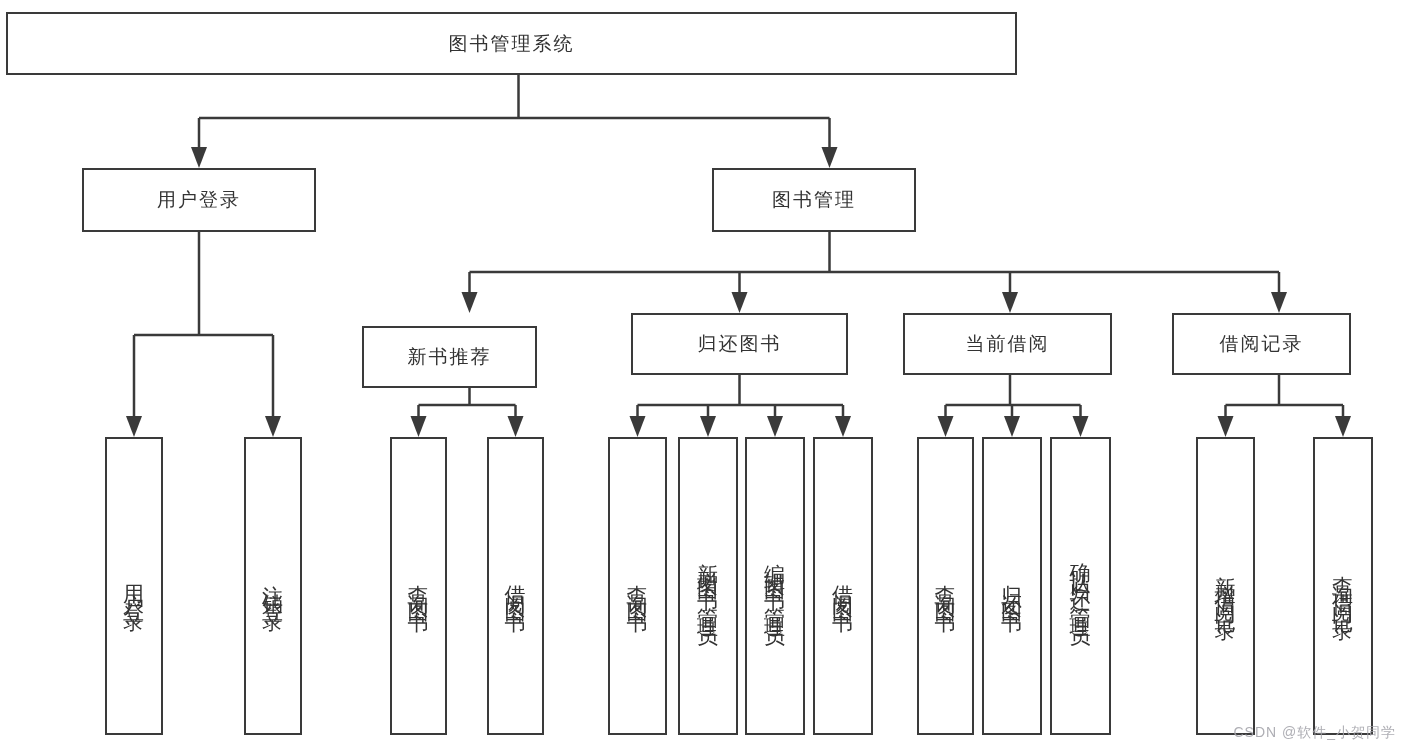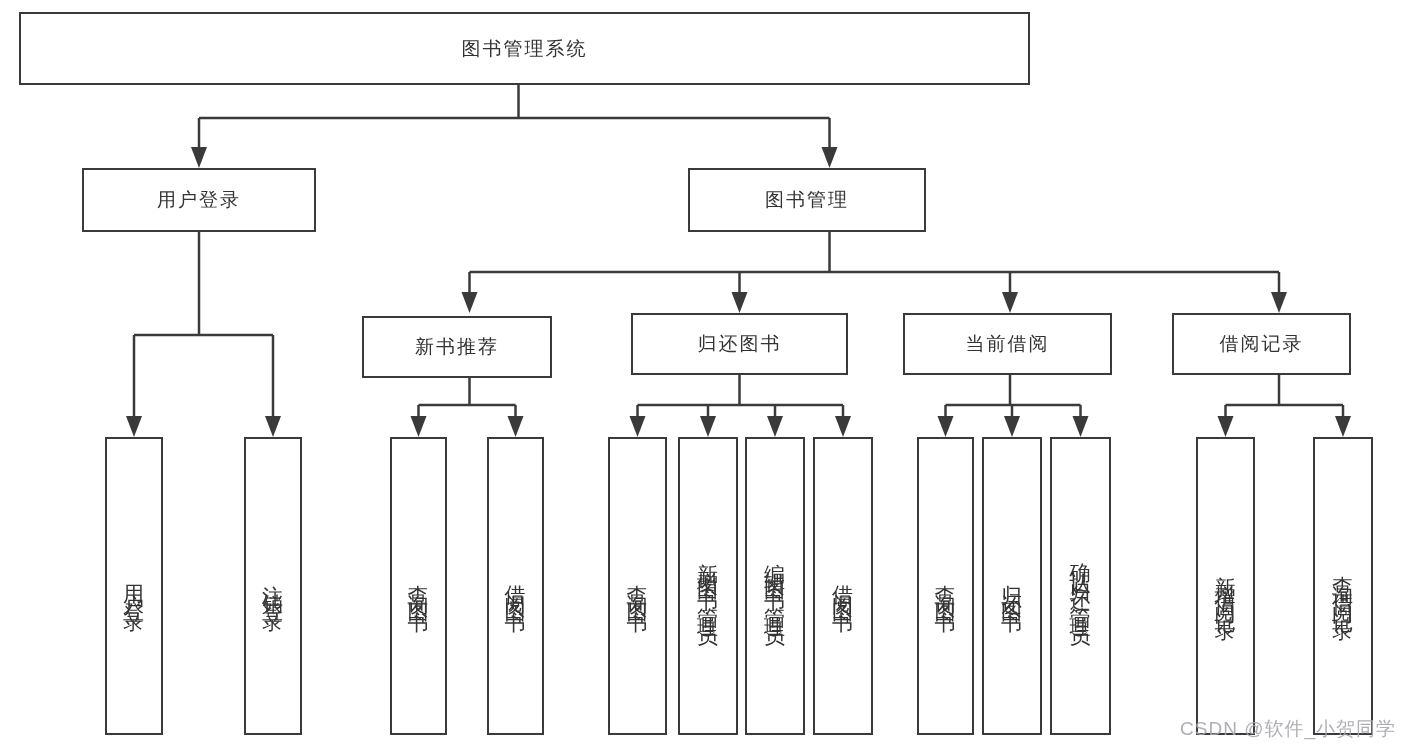--- a/index.html
+++ b/index.html
@@ -12,21 +12,21 @@
     position:absolute;box-sizing:border-box;background:#ffffff;
     border:2.5px solid #3a3a3a;display:flex;align-items:center;justify-content:center;
   }
   .node-label{color:#333333;}
   .h .node-label{font-size:19px;letter-spacing:2px;white-space:nowrap;}
   .v .node-label{
     writing-mode:vertical-rl;text-orientation:mixed;
     font-size:21px;letter-spacing:9px;line-height:1;
   }
   .watermark{
-    position:absolute;right:9px;bottom:5px;font-size:19px;
+    position:absolute;right:9px;bottom:5px;font-size:14px;
     color:rgba(165,165,172,0.9);letter-spacing:1px;z-index:5;white-space:nowrap;
   }
 </style>
 </head>
 <body>
 
 <div class="wrap">
 
   <svg class="connectors" viewBox="0 0 1405 747" fill="none" stroke="#3a3a3a" stroke-width="2.5">
 
@@ -83,32 +83,32 @@
     <polygon points="1072.5,416 1088.5,416 1080.5,437" fill="#3a3a3a" stroke="none"></polygon>
 
     <path d="M1279 375 V405"></path>
     <path d="M1225.5 405 H1343"></path>
     <path d="M1225.5 405 V418"></path>
     <polygon points="1217.5,416 1233.5,416 1225.5,437" fill="#3a3a3a" stroke="none"></polygon>
     <path d="M1343 405 V418"></path>
     <polygon points="1335,416 1351,416 1343,437" fill="#3a3a3a" stroke="none"></polygon>
   </svg>
 
-  <div class="node h" style="left:19px;top:12px;width:1011px;height:73px">
+  <div class="node h" style="left:6px;top:12px;width:1011px;height:63px">
     <span class="node-label">图书管理系统</span>
   </div>
 
   <div class="node h" style="left:82px;top:168px;width:234px;height:64px">
     <span class="node-label">用户登录</span>
   </div>
-  <div class="node h" style="left:688px;top:168px;width:238px;height:64px">
+  <div class="node h" style="left:712px;top:168px;width:204px;height:64px">
     <span class="node-label">图书管理</span>
   </div>
 
-  <div class="node h" style="left:362px;top:316px;width:190px;height:62px">
+  <div class="node h" style="left:362px;top:326px;width:175px;height:62px">
     <span class="node-label">新书推荐</span>
   </div>
   <div class="node h" style="left:631px;top:313px;width:217px;height:62px">
     <span class="node-label">归还图书</span>
   </div>
   <div class="node h" style="left:903px;top:313px;width:209px;height:62px">
     <span class="node-label">当前借阅</span>
   </div>
   <div class="node h" style="left:1172px;top:313px;width:179px;height:62px">
     <span class="node-label">借阅记录</span>

